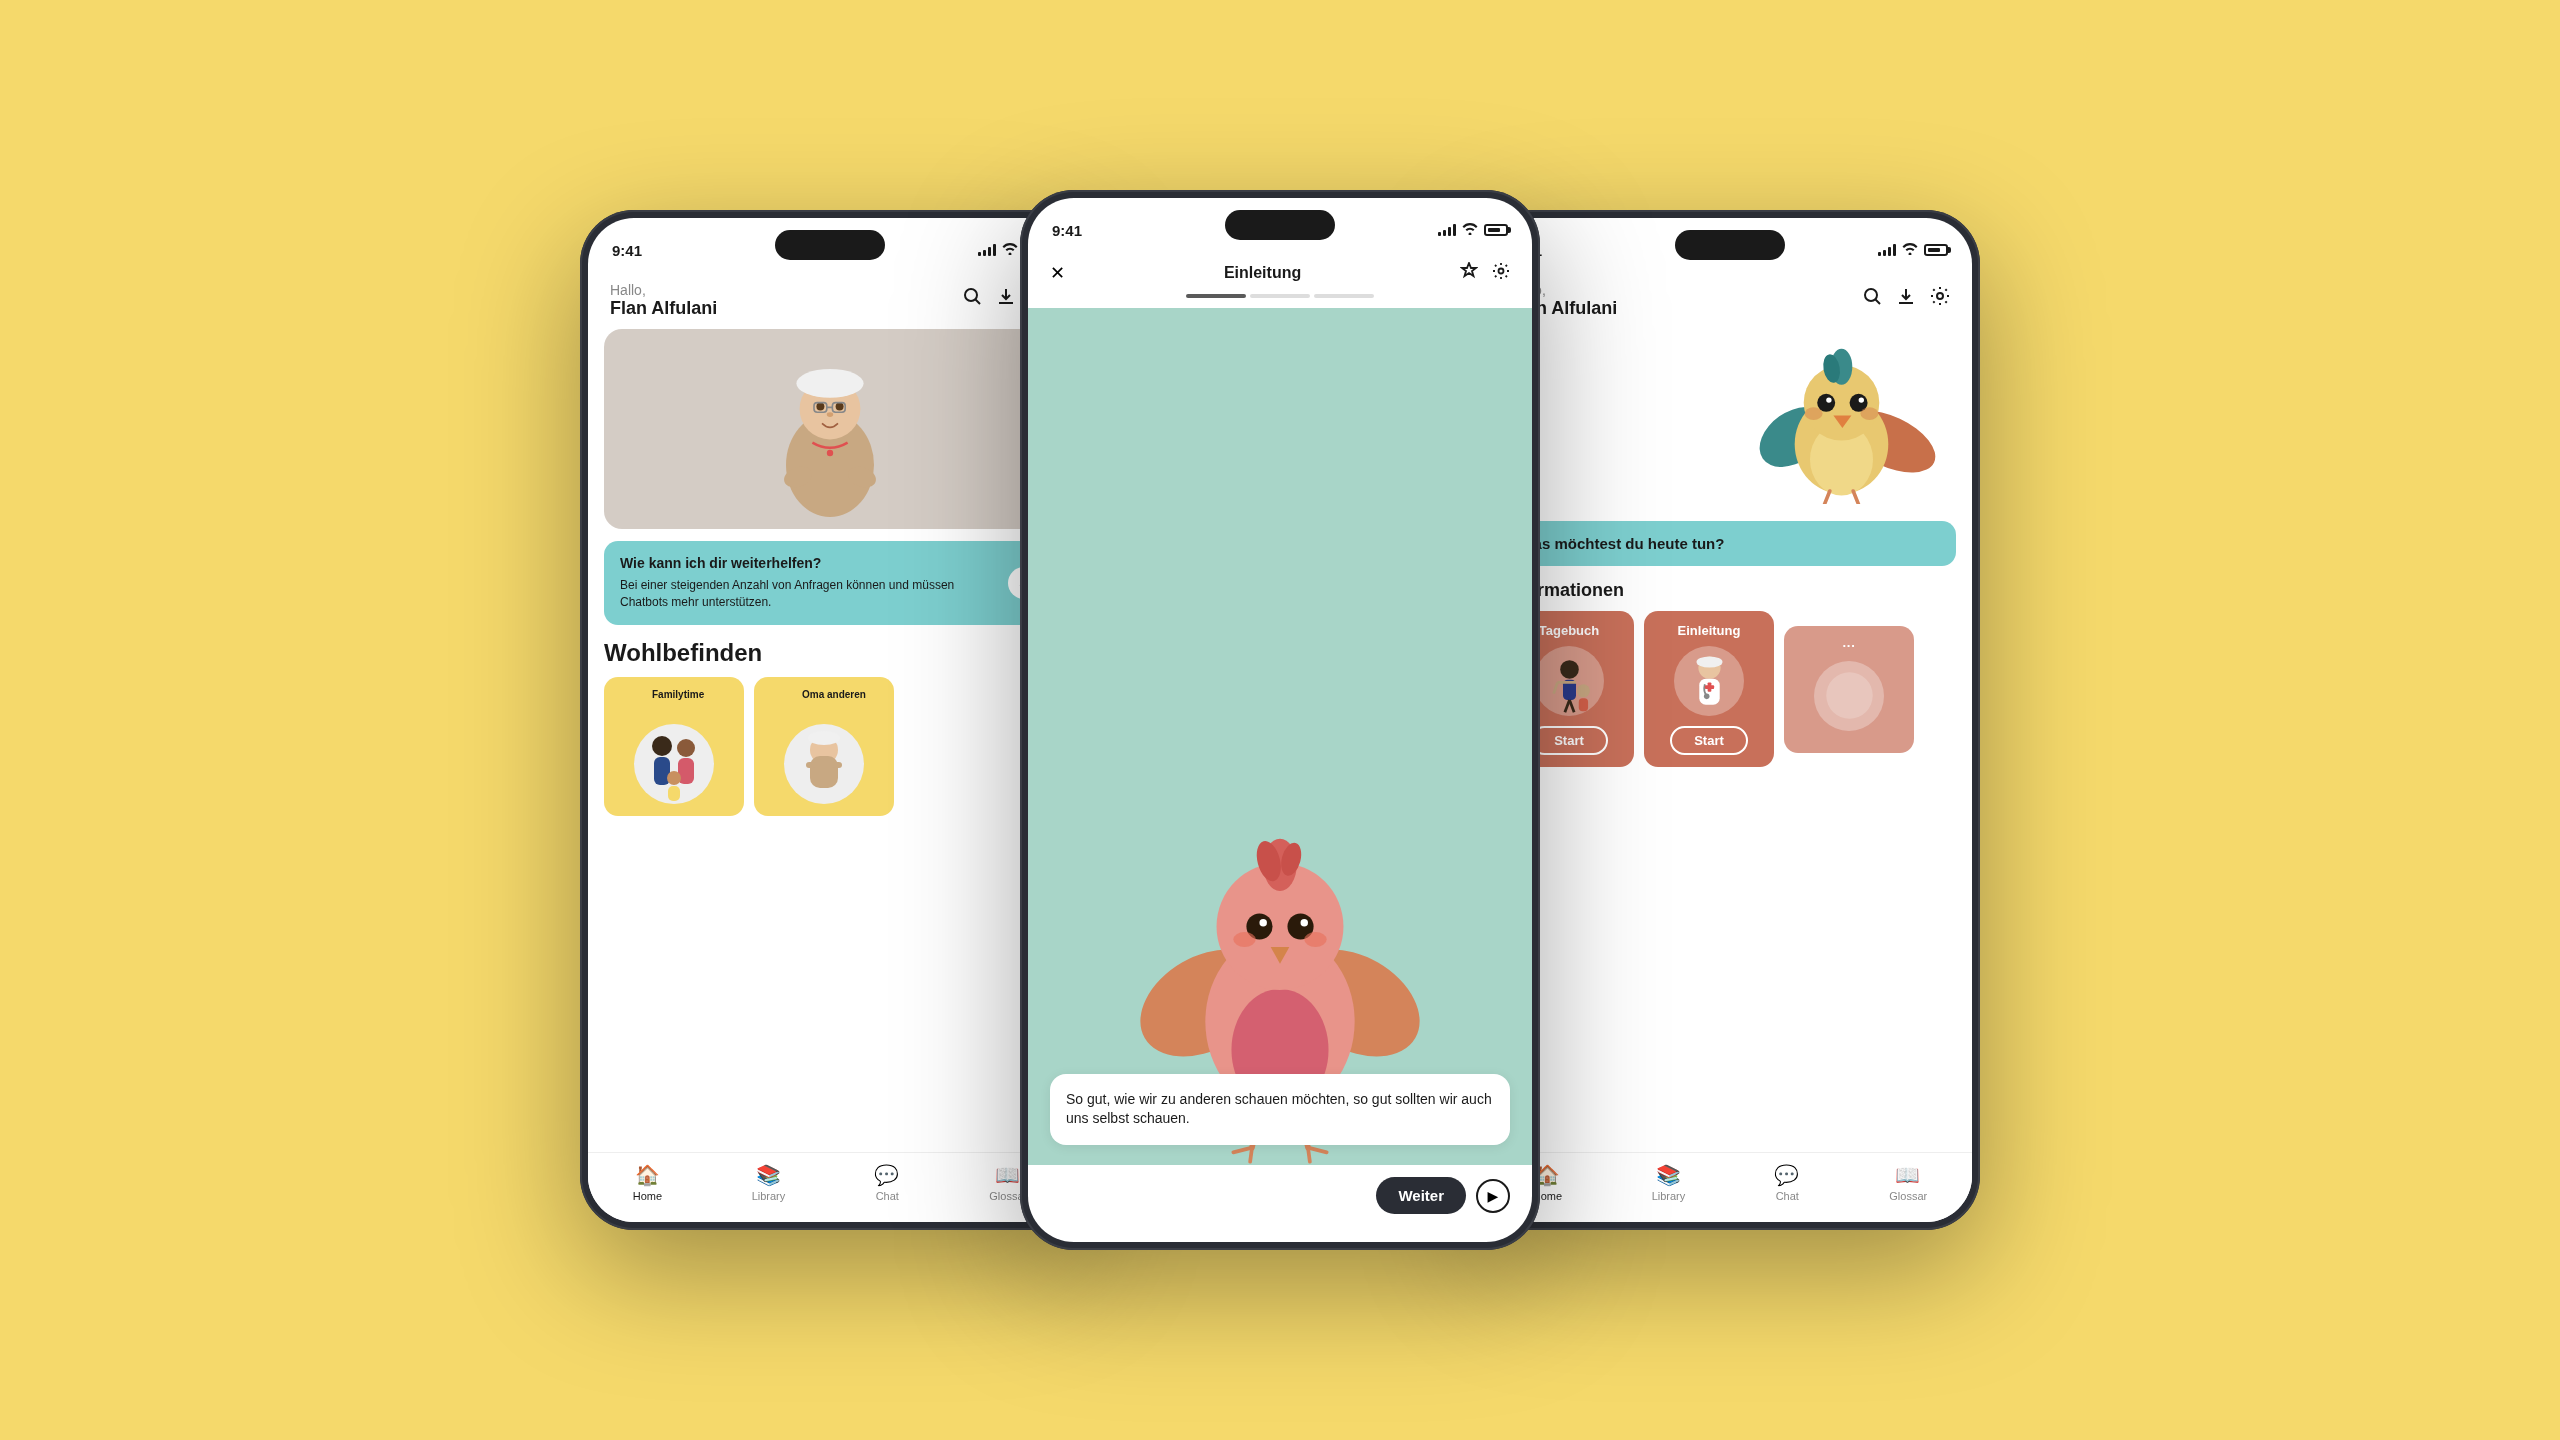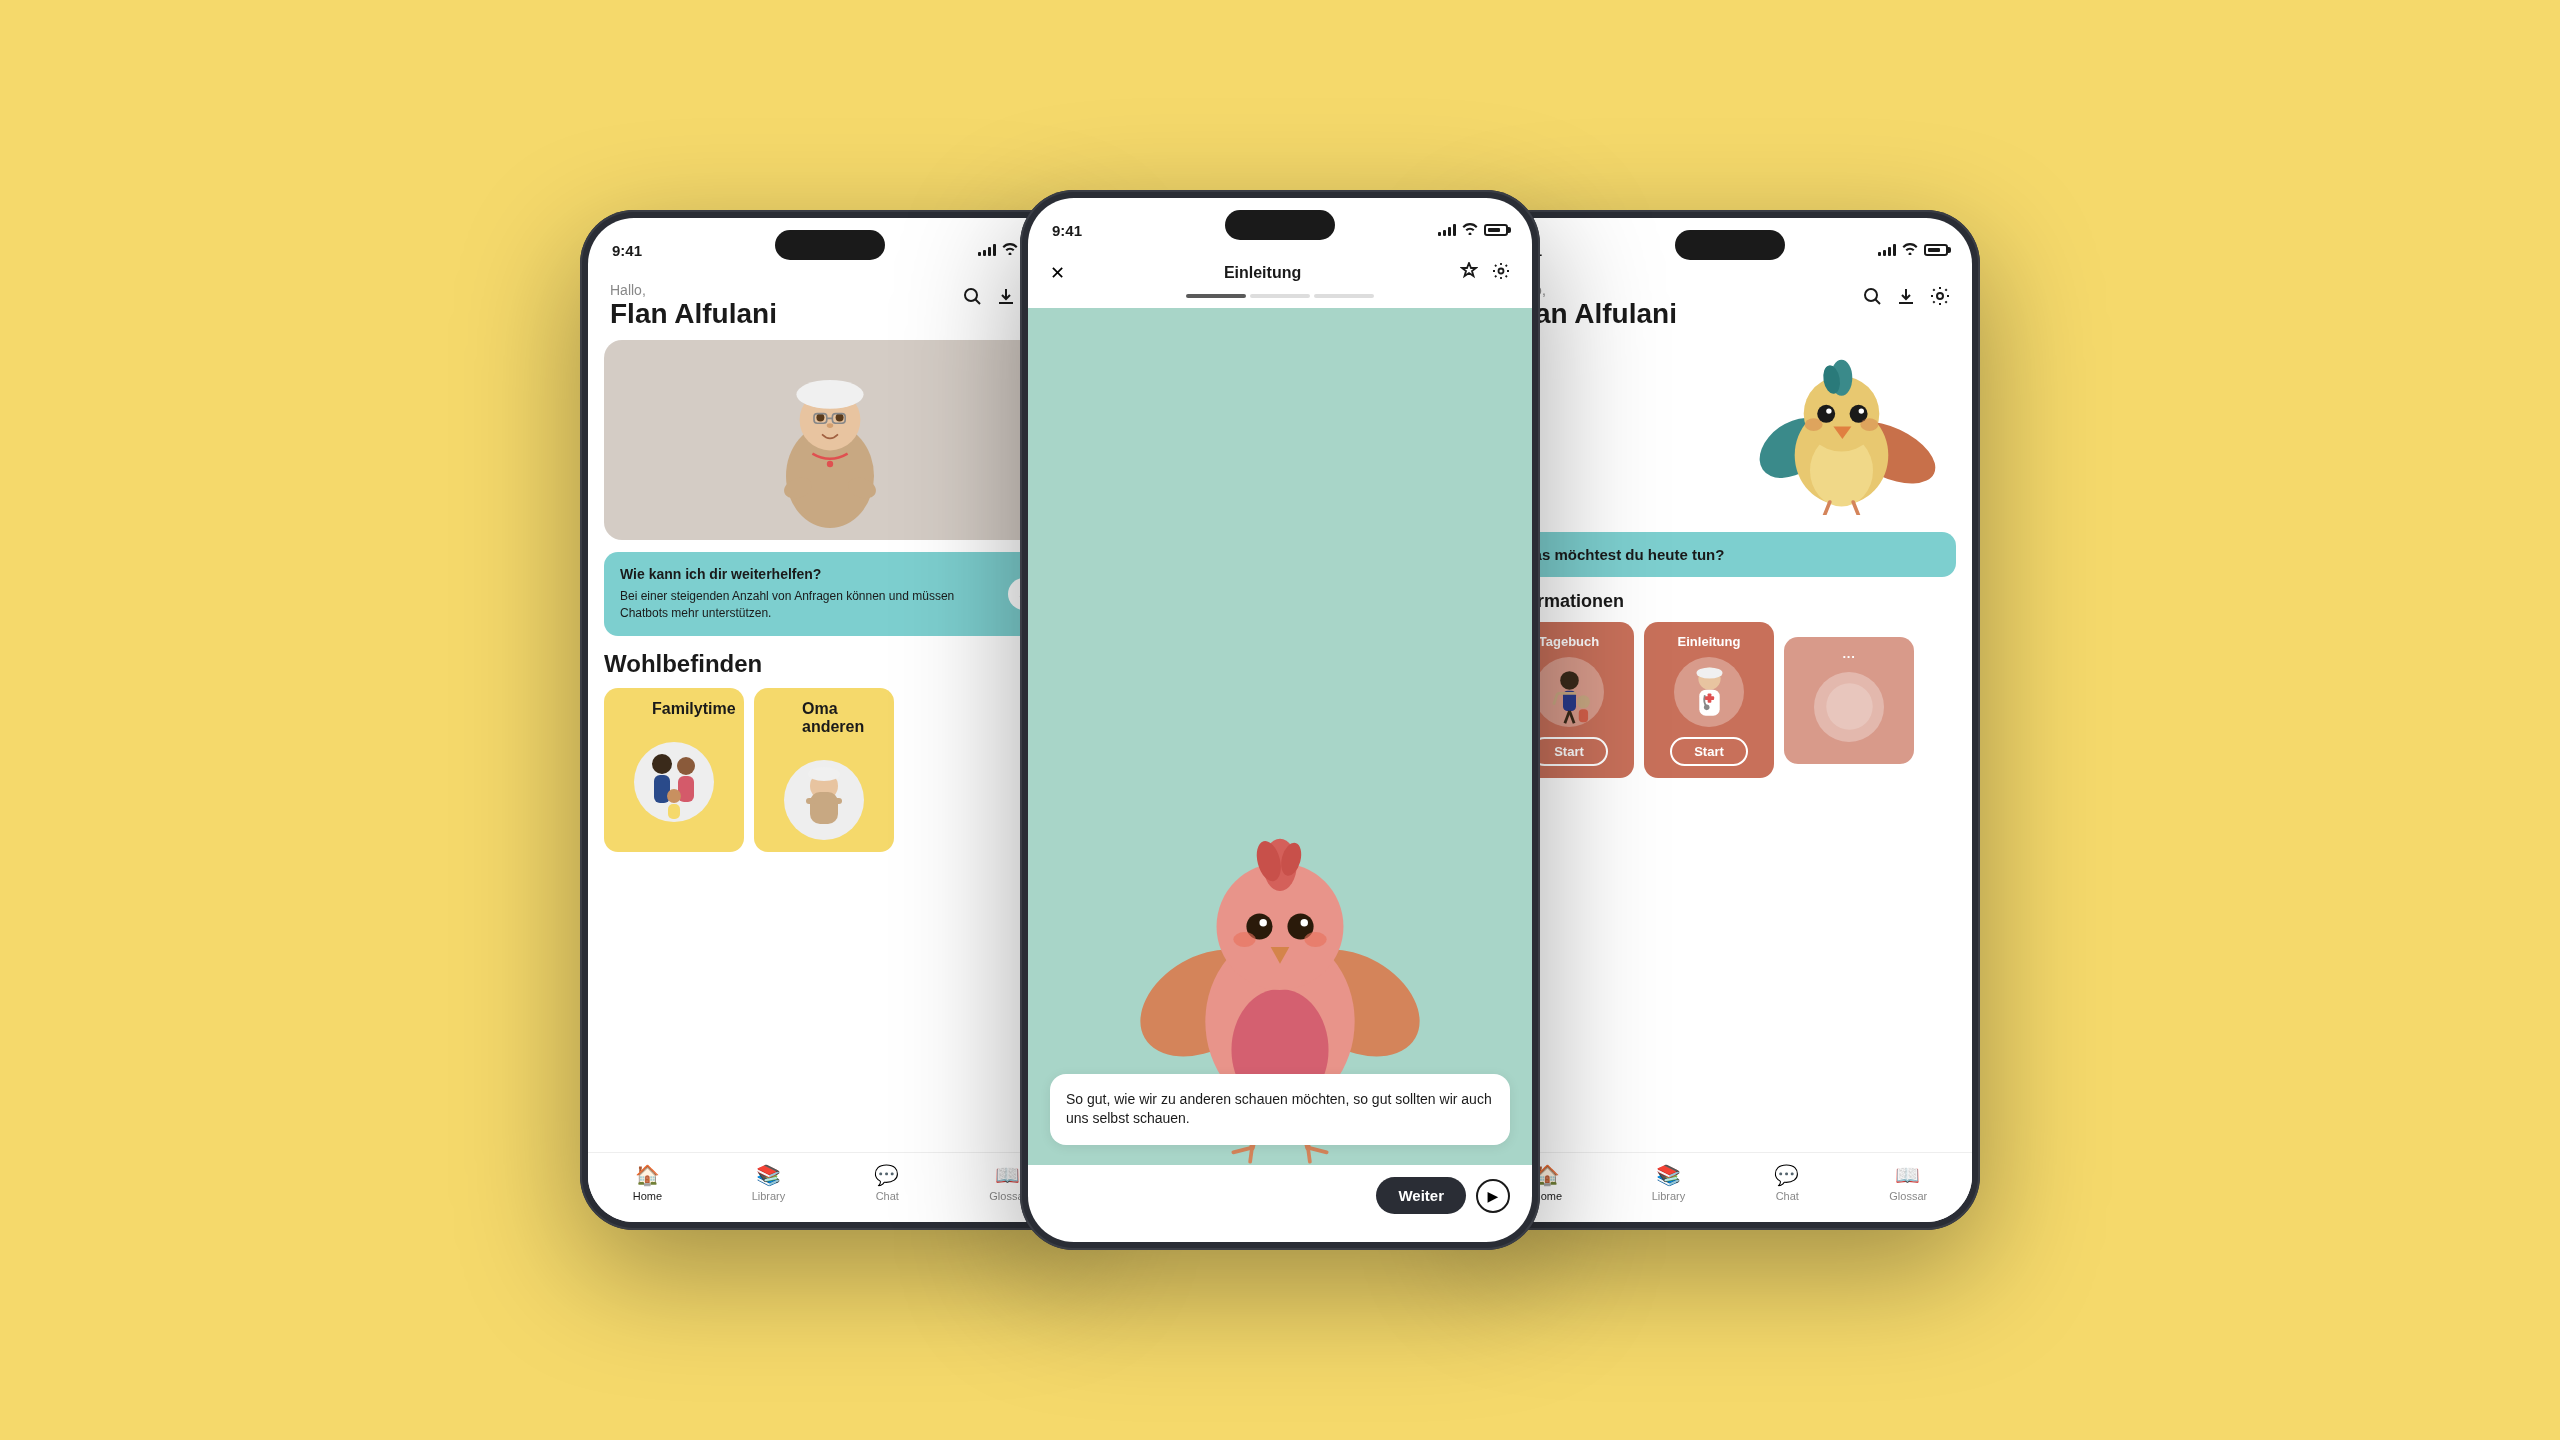--- a/index.html
+++ b/index.html
@@ -189,21 +189,21 @@
       align-items: flex-start;
     }
 
     .header-greeting {
       font-size: 14px;
       color: #888;
       font-weight: 400;
     }
 
     .header-name {
-      font-size: 28px;
+      font-size: 18px;
       font-weight: 700;
       color: #1a1a1a;
       text-align: right;
     }
 
     .header-icons {
       display: flex;
       gap: 14px;
       align-items: center;
       margin-top: 4px;
@@ -284,21 +284,21 @@
 
     .wellness-card {
       background: #f5d96b;
       border-radius: 14px;
       padding: 12px;
       width: 140px;
       flex-shrink: 0;
     }
 
     .wellness-card-title {
-      font-size: 16px;
+      font-size: 10px;
       font-weight: 600;
       color: #1a1a1a;
       margin-bottom: 24px;
       padding-left: 36px;
     }
 
     .wellness-card-img {
       width: 80px;
       height: 80px;
       border-radius: 50%;

